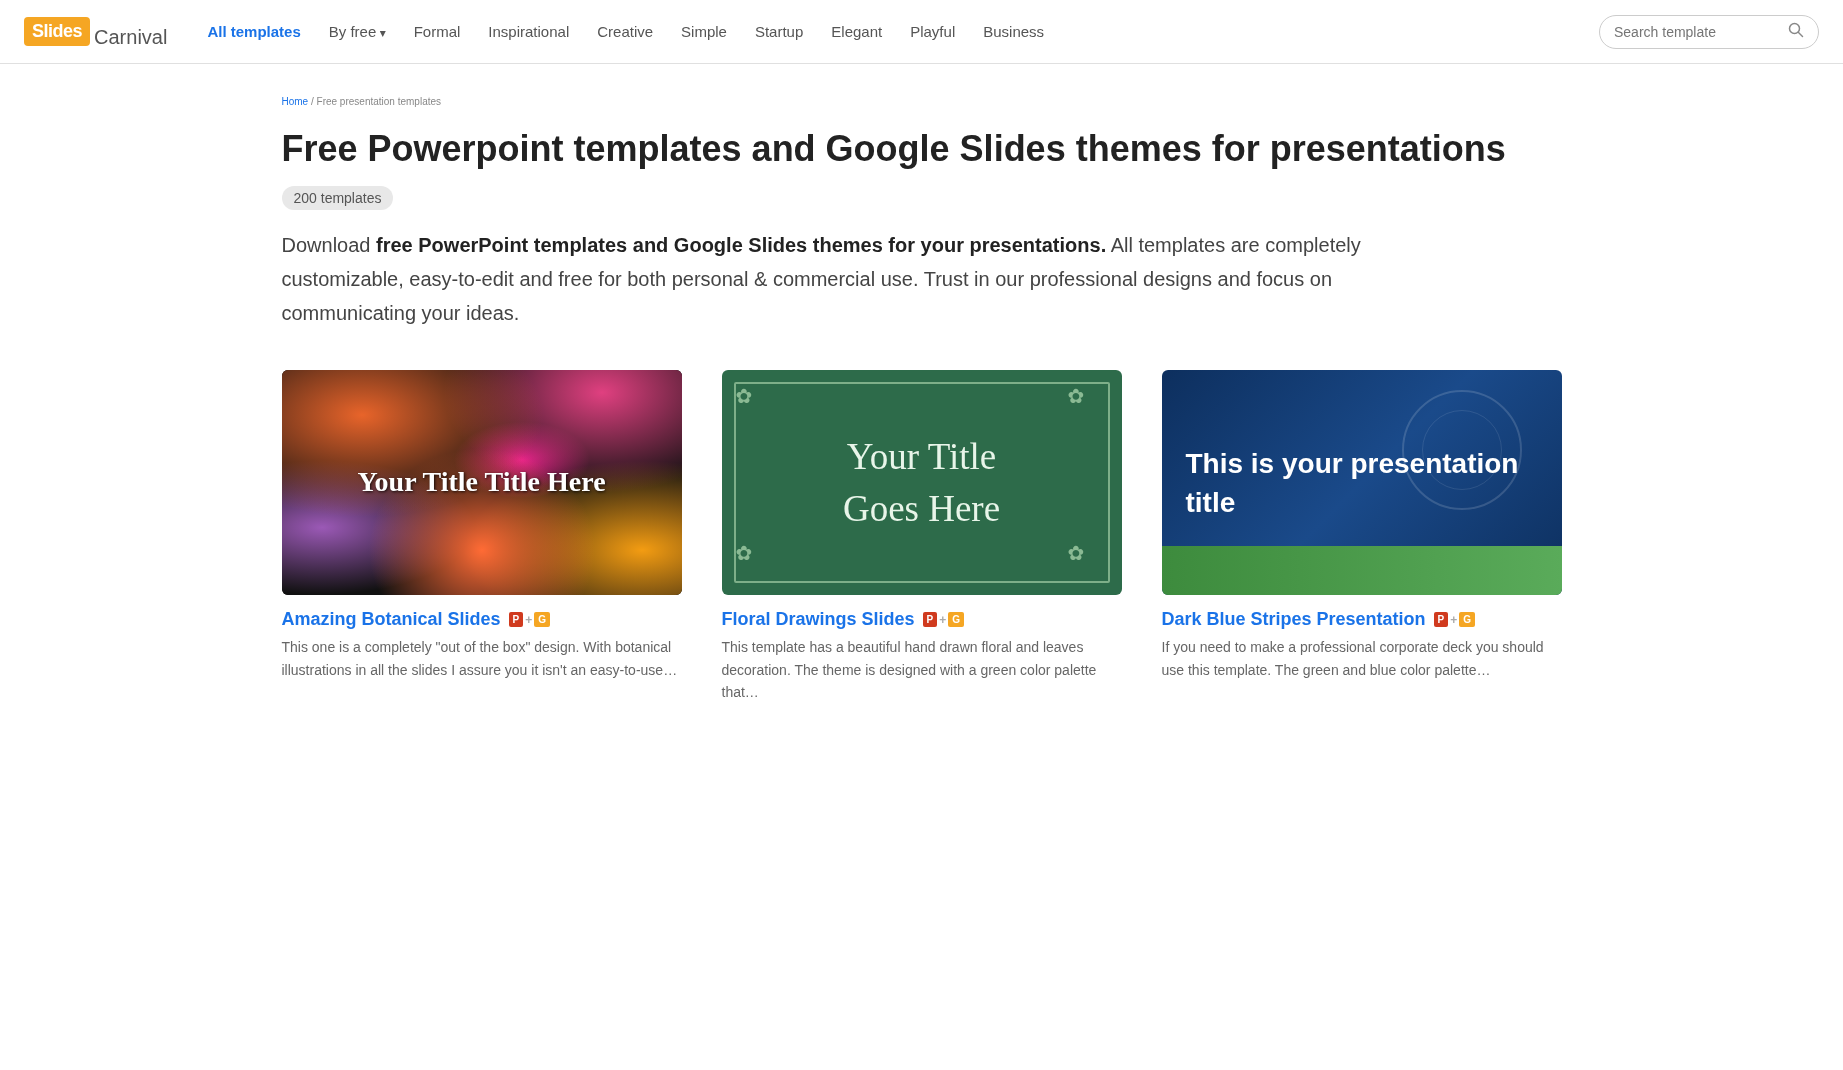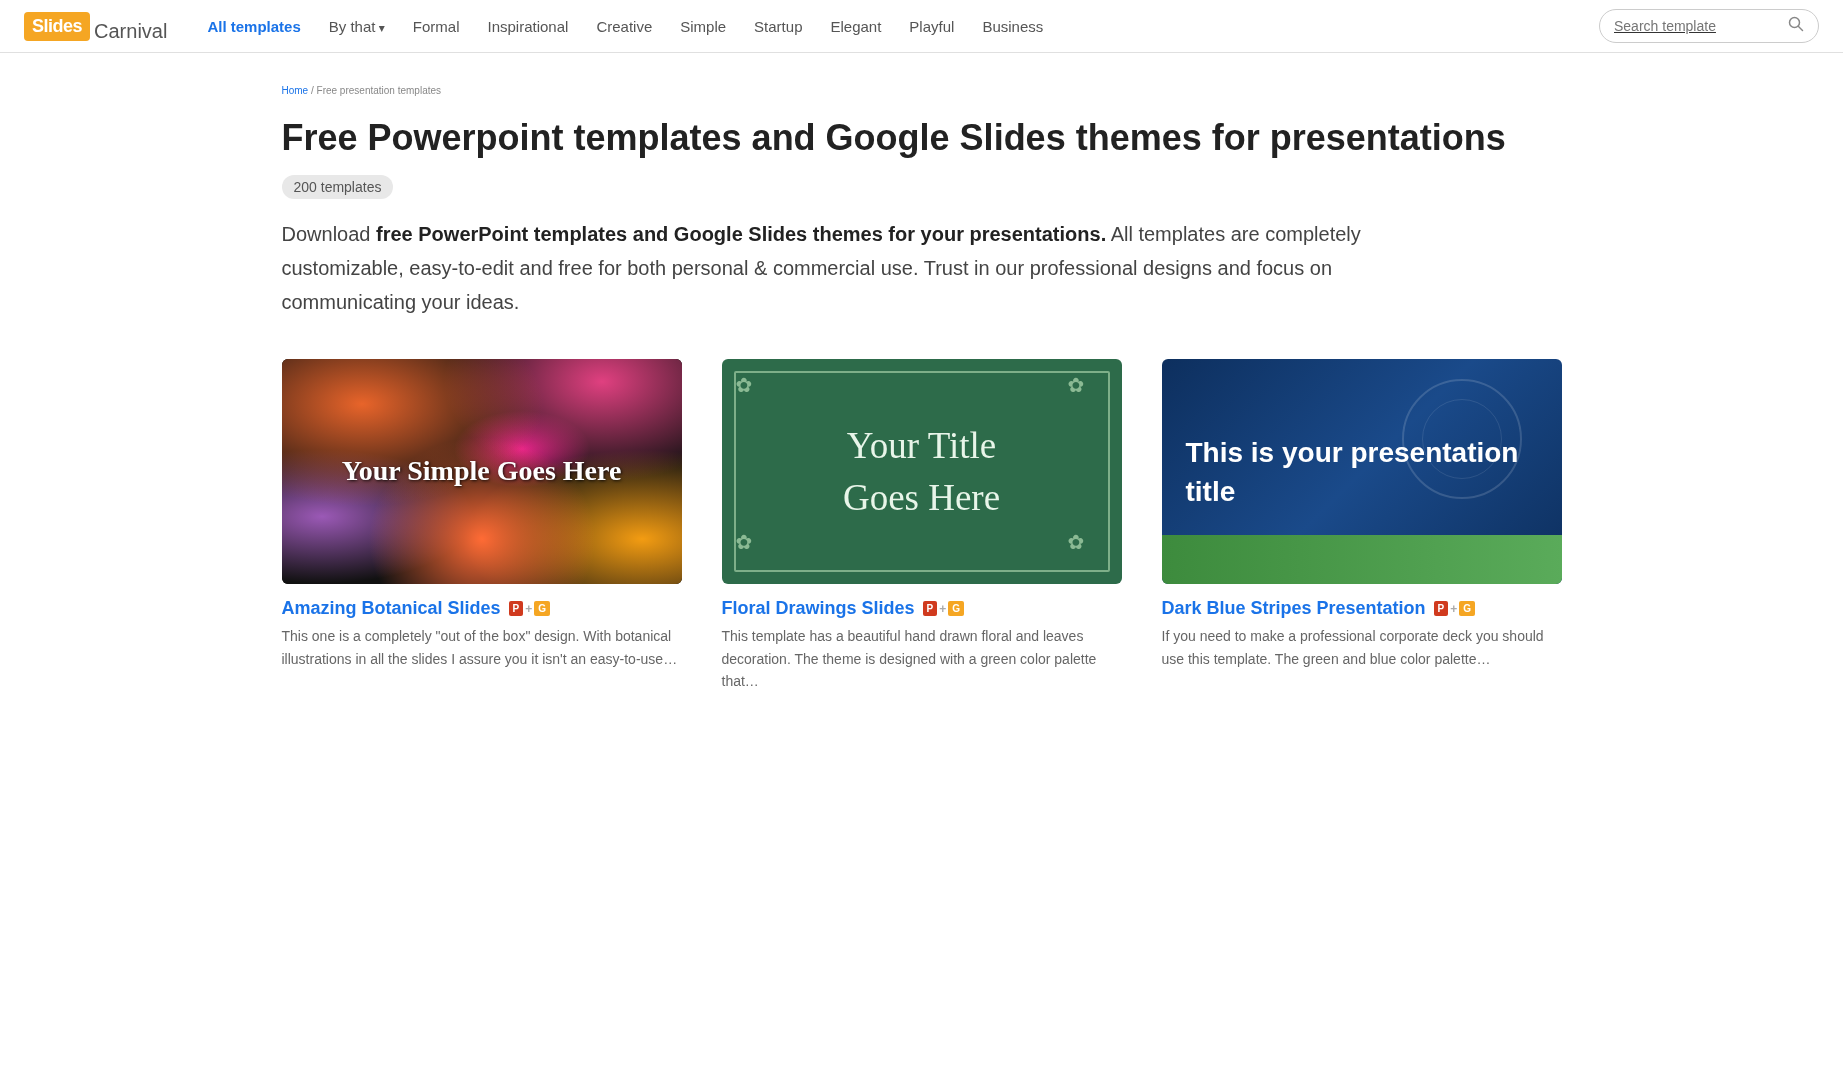--- a/index.html
+++ b/index.html
@@ -3,21 +3,21 @@
   <meta charset="utf-8">
   <style>
     * { box-sizing: border-box; margin: 0; padding: 0; }
     body { font-family: Arial, sans-serif; background: #fff; color: #333; }
 
     
     .header {
       display: flex;
       align-items: center;
       padding: 0 24px;
-      height: 53px;
+      height: 64px;
       border-bottom: 1px solid #e0e0e0;
       background: #fff;
       gap: 8px;
     }
     .logo-wrap {
       display: flex;
       align-items: center;
       margin-right: 20px;
       text-decoration: none;
     }
@@ -55,21 +55,20 @@
     .nav-item.active { color: #1a73e8; font-weight: 600; }
     .nav-item.with-arrow::after { content: ' ▾'; font-size: 12px; }
     .search-box {
       display: flex;
       align-items: center;
       border: 1px solid #ccc;
       border-radius: 24px;
       padding: 6px 14px;
       gap: 14px;
       min-width: 220px;
-      text-decoration: underline;
     }
     .search-box input {
       border: none;
       outline: none;
       font-size: 14px;
       color: #888;
       background: transparent;
       width: 160px;
     }
     .search-icon-svg {
@@ -298,21 +297,21 @@
 </head>
 <body>
 
 <header class="header">
   <a class="logo-wrap" href="#">
     <span class="logo-icon">Slides</span>
     <span class="logo-text">Carnival</span>
   </a>
   <nav>
     <a class="nav-item active" href="#">All templates</a>
-    <a class="nav-item with-arrow" href="#">By that</a>
+    <a class="nav-item with-arrow" href="#">By free</a>
     <a class="nav-item" href="#">Formal</a>
     <a class="nav-item" href="#">Inspirational</a>
     <a class="nav-item" href="#">Creative</a>
     <a class="nav-item" href="#">Simple</a>
     <a class="nav-item" href="#">Startup</a>
     <a class="nav-item" href="#">Elegant</a>
     <a class="nav-item" href="#">Playful</a>
     <a class="nav-item" href="#">Business</a>
   </nav>
   <div class="search-box">
@@ -345,21 +344,21 @@
     <span>Download </span><strong>free PowerPoint templates and Google Slides themes for your presentations.</strong><span> All templates are completely customizable, easy-to-edit and free for both personal &amp; commercial use. Trust in our professional designs and focus on communicating your ideas.</span>
   </p>
 
   
   <div class="templates-grid">
 
     <div class="template-card">
       <div class="template-thumb">
         <div class="slide-botanical">
           <div class="flowers-bg"></div>
-          <div class="slide-text">Your Simple Goes Here</div>
+          <div class="slide-text">Your Title Title Here</div>
         </div>
       </div>
       <a class="template-name" href="#">
         <span>Amazing Botanical Slides</span>
         <span class="template-icons">
           <span class="ppt-icon">P</span>
           <span class="plus-sep">+</span>
           <span class="slides-icon">G</span>
         </span>
       </a>

